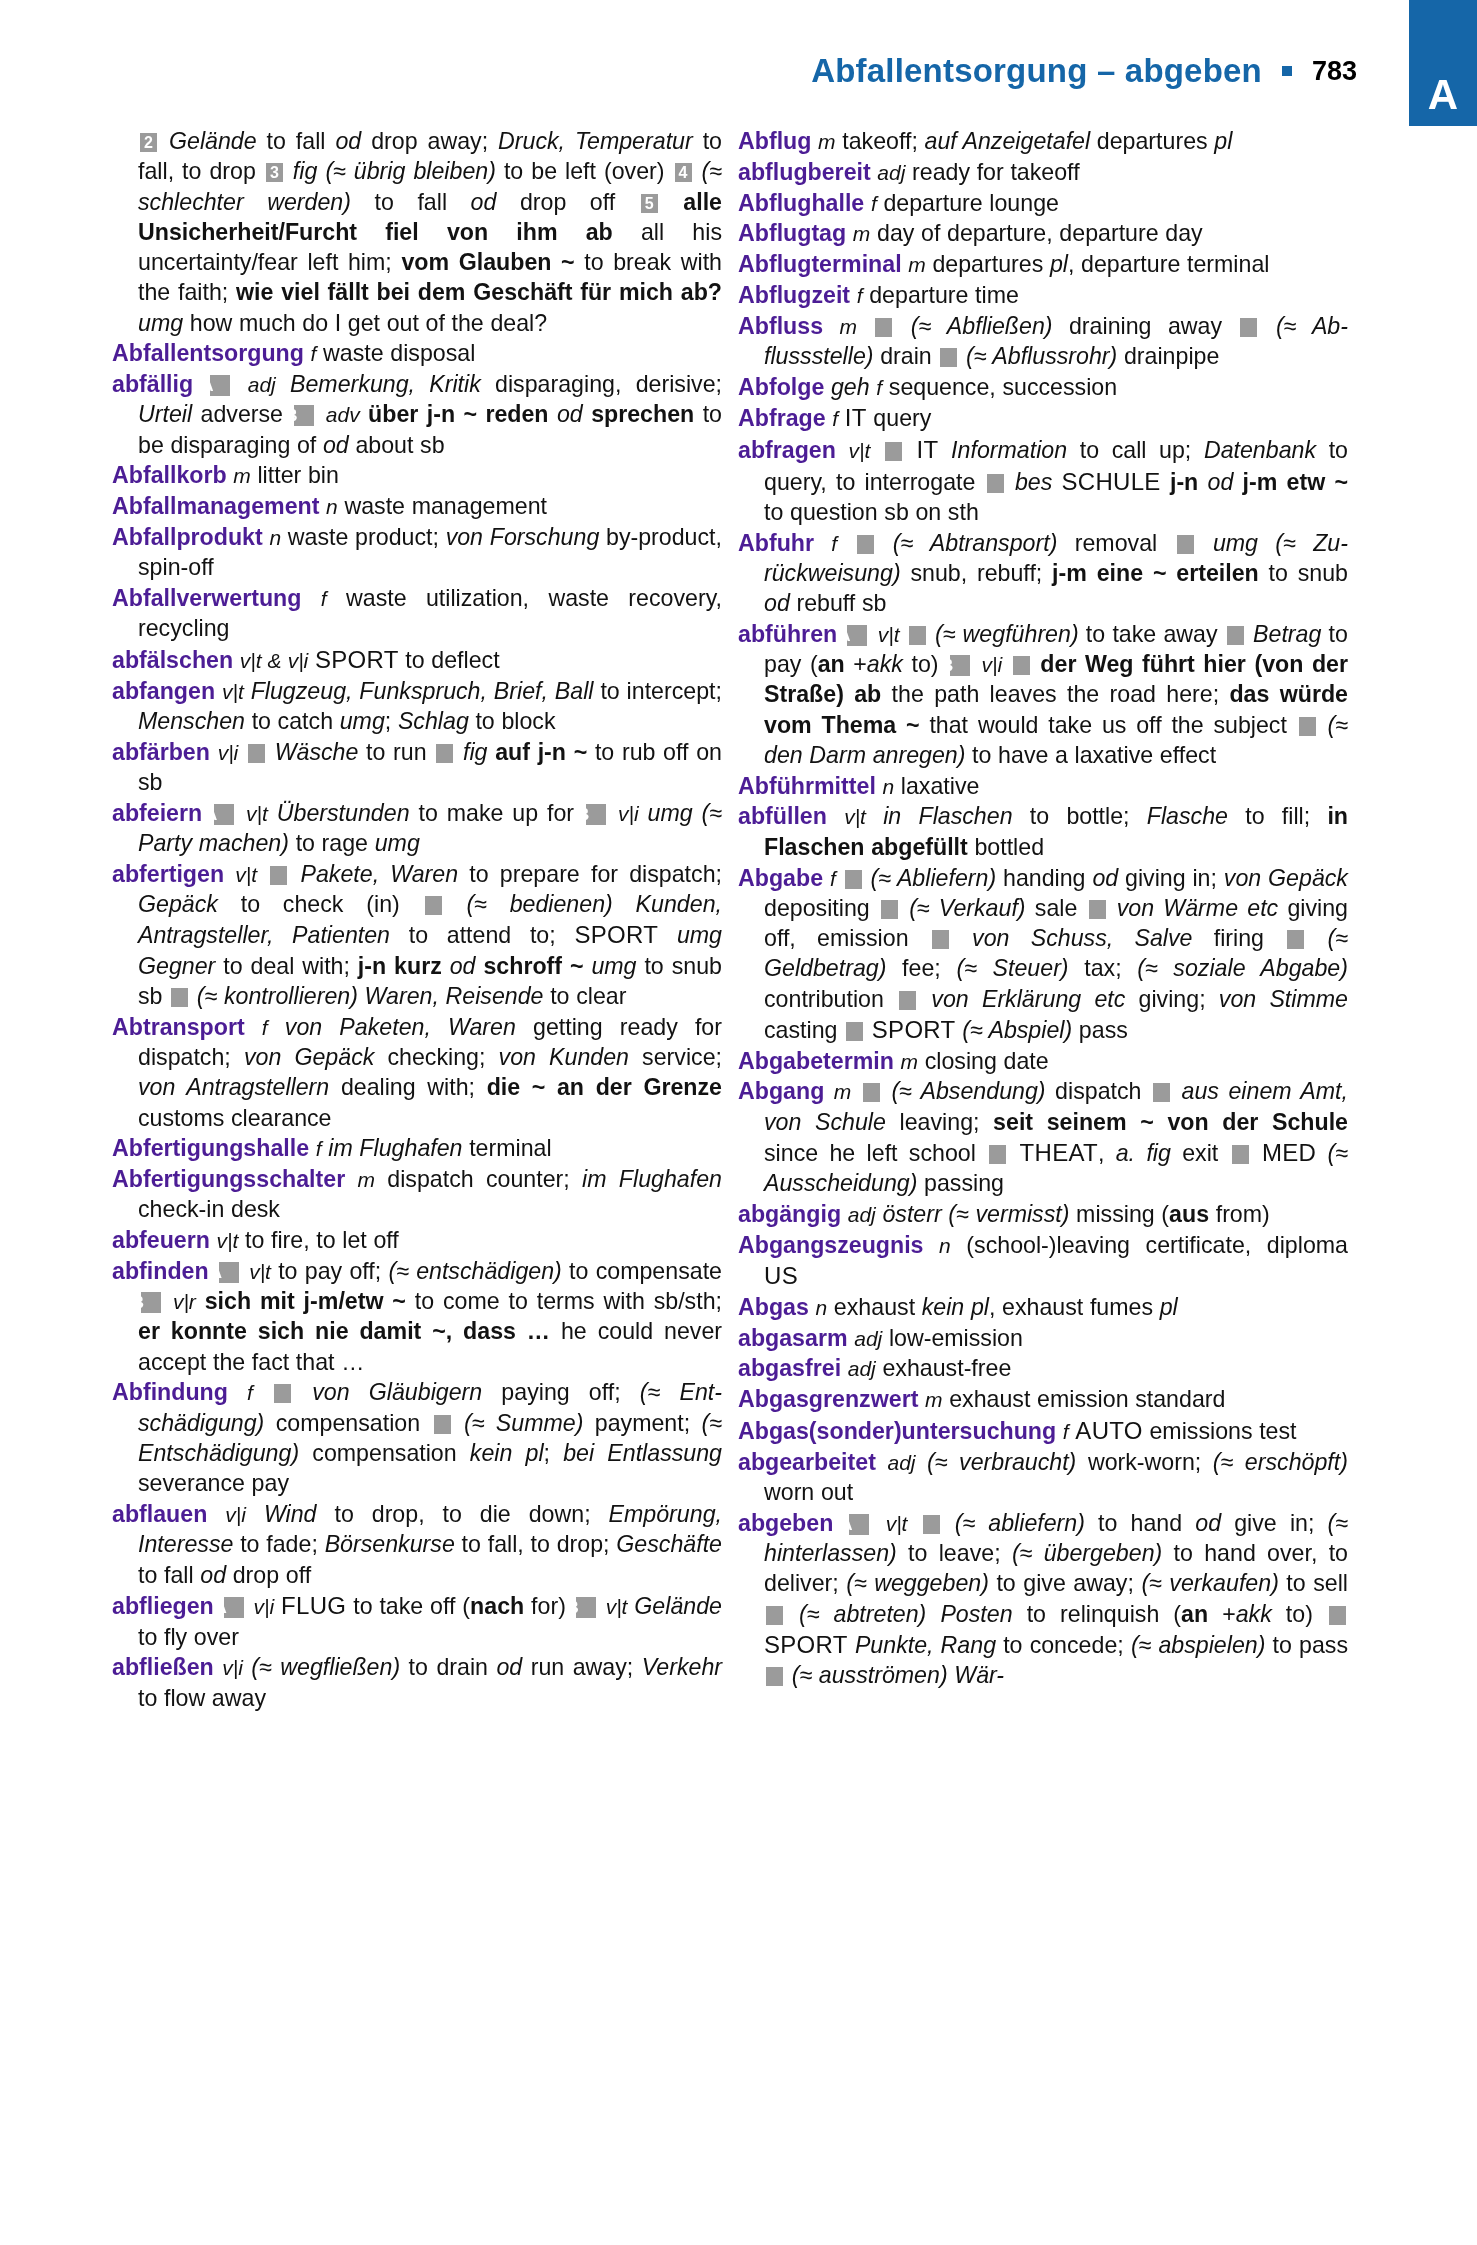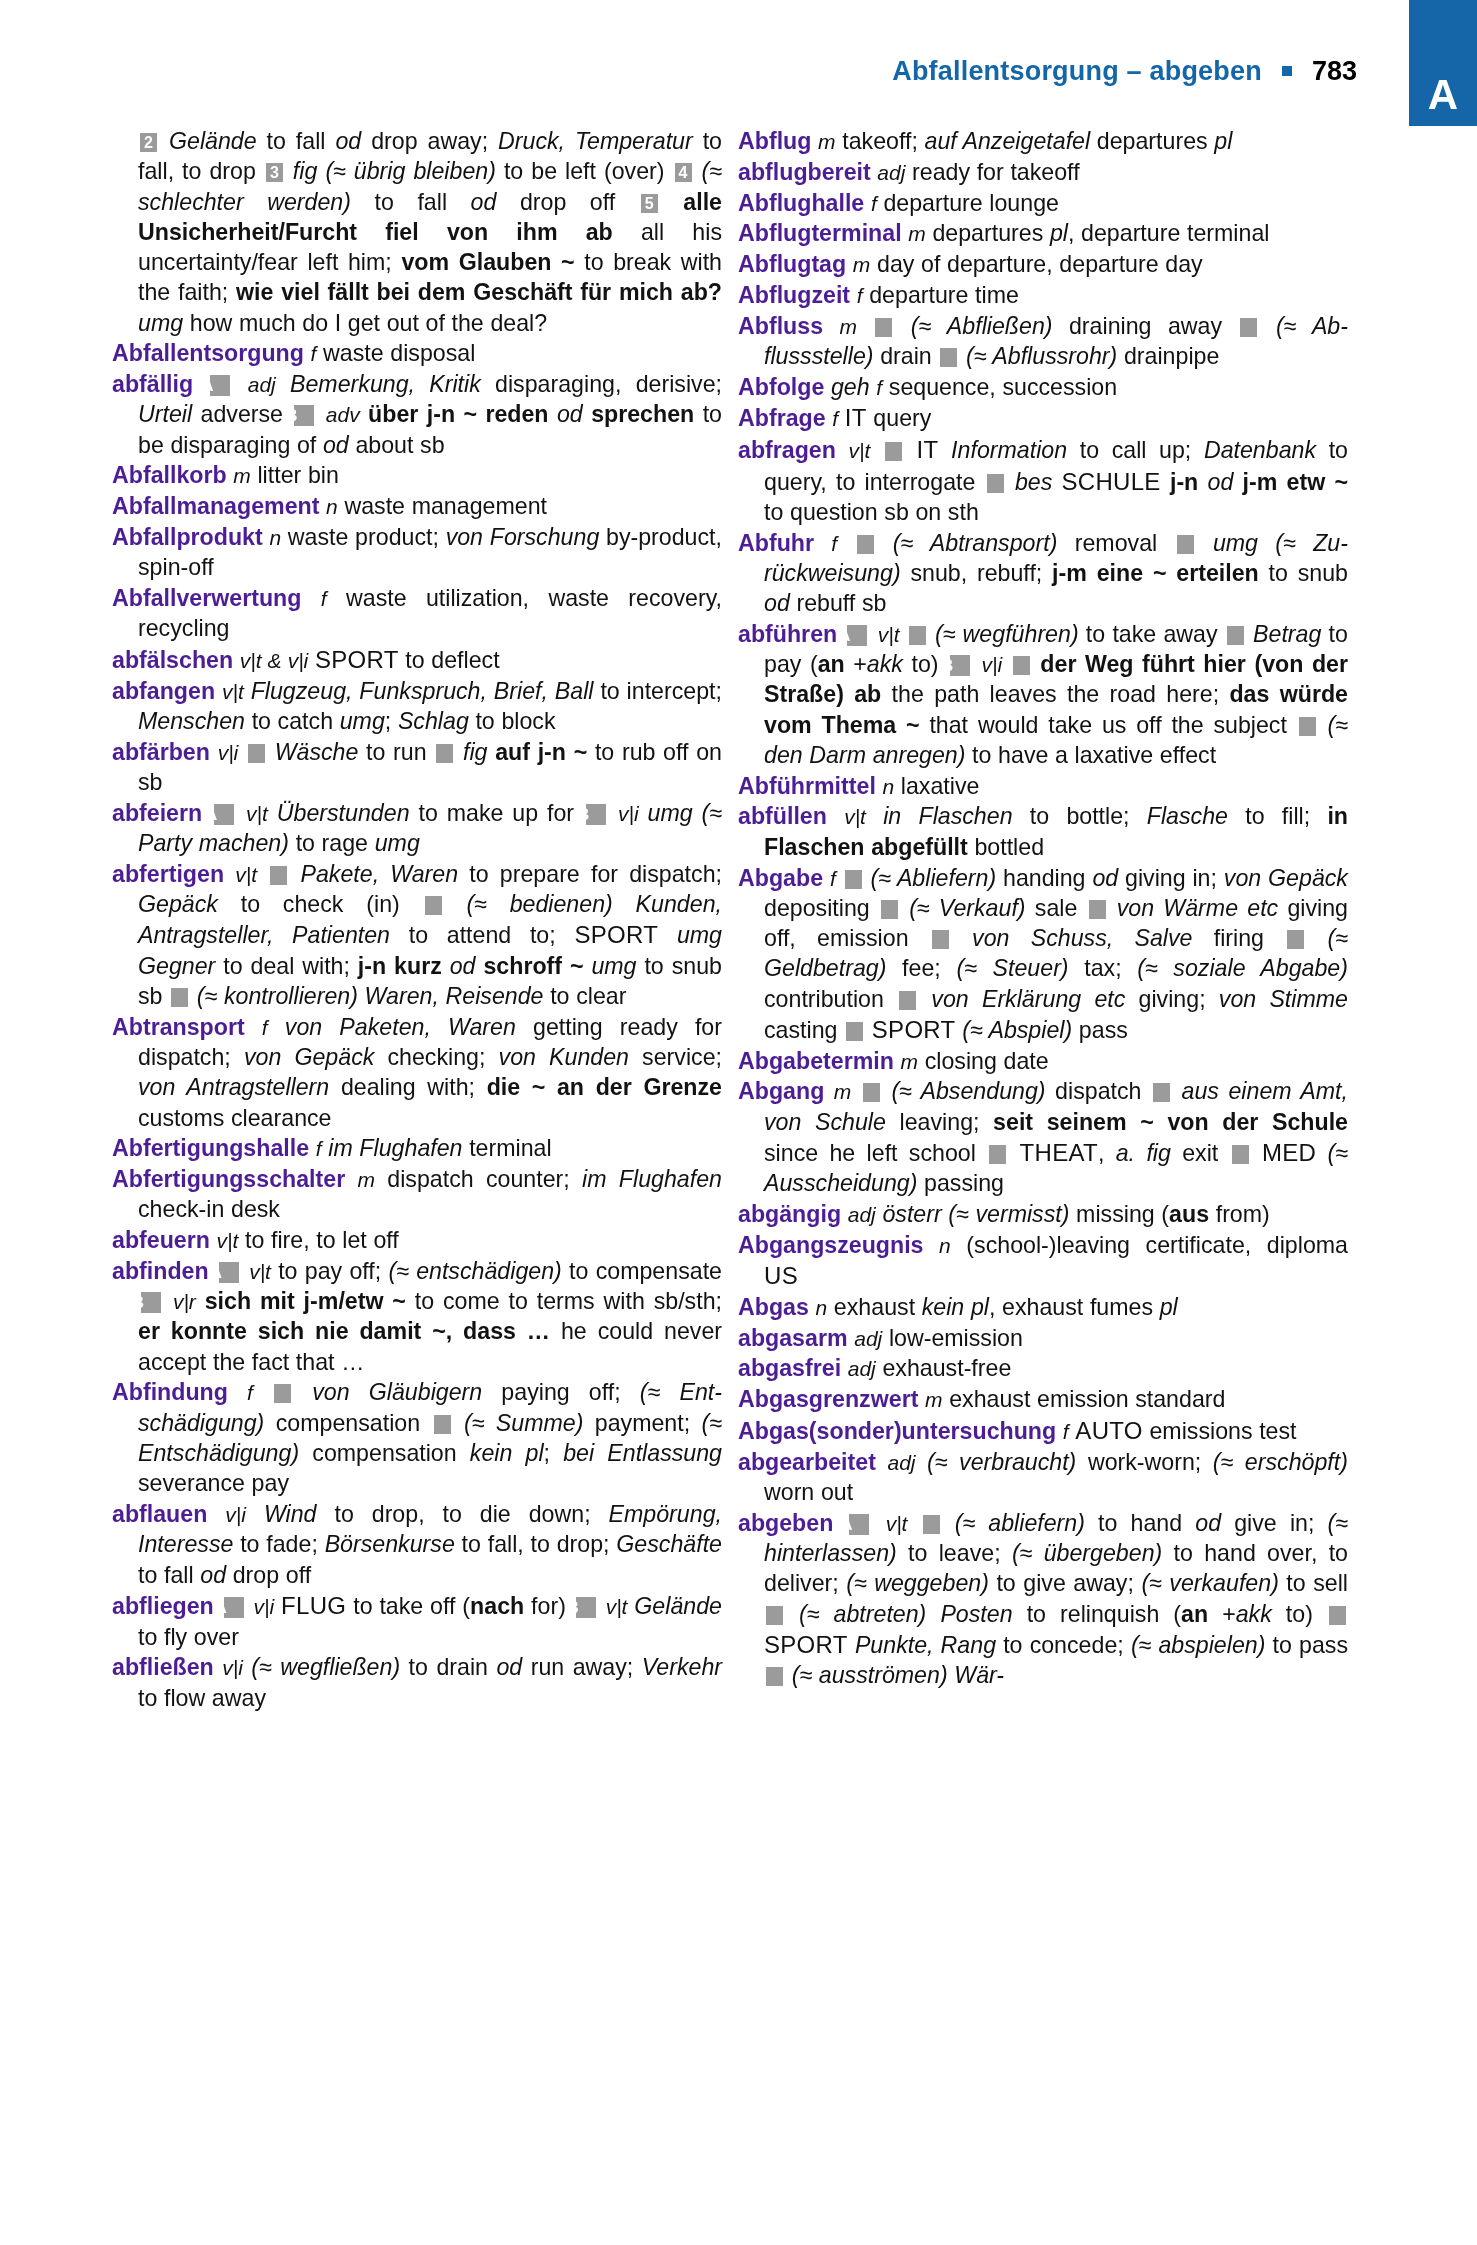--- a/index.html
+++ b/index.html
@@ -27,21 +27,21 @@
     left: 110px;
     right: 120px;
     height: 46px;
     display: flex;
     align-items: center;
     justify-content: flex-end;
     gap: 14px;
   }
   .runhead-title {
     color: #1566a8;
-    font-size: 27px;
+    font-size: 33px;
     font-weight: bold;
     letter-spacing: .2px;
     white-space: nowrap;
   }
   .runhead-sq {
     width: 10px;
     height: 10px;
     background: #1566a8;
     display: inline-block;
     margin: 0 6px;
@@ -187,22 +187,22 @@
         <p class="entry"><span class="hw">abfinden</span> <span class="lt">A</span> <span class="gram">v|t</span> to pay off; <span class="paren">(≈ entschädigen)</span> to compensate <span class="lt">B</span> <span class="gram">v|r</span> <span class="en-b">sich mit j-m/etw ~</span> to come to terms with sb/sth; <span class="en-b">er konnte sich nie damit ~, dass …</span> he could never accept the fact that …</p>
         <p class="entry"><span class="hw">Abfindung</span> <span class="gram">f</span> <span class="num">1</span> <span class="de">von Gläubigern</span> paying off; <span class="paren">(≈ Ent­schädigung)</span> compensation <span class="num">2</span> <span class="paren">(≈ Summe)</span> pay­ment; <span class="paren">(≈ Entschädigung)</span> compensation <span class="de">kein pl</span>; <span class="de">bei Entlassung</span> severance pay</p>
         <p class="entry"><span class="hw">abflauen</span> <span class="gram">v|i</span> <span class="de">Wind</span> to drop, to die down; <span class="de">Empö­rung, Interesse</span> to fade; <span class="de">Börsenkurse</span> to fall, to drop; <span class="de">Geschäfte</span> to fall <span class="de">od</span> drop off</p>
         <p class="entry"><span class="hw">abfliegen</span> <span class="lt">A</span> <span class="gram">v|i</span> <span class="sc">FLUG</span> to take off (<span class="en-b">nach</span> for) <span class="lt">B</span> <span class="gram">v|t</span> <span class="de">Gelände</span> to fly over</p>
         <p class="entry"><span class="hw">abfließen</span> <span class="gram">v|i</span> <span class="paren">(≈ wegfließen)</span> to drain <span class="de">od</span> run away; <span class="de">Verkehr</span> to flow away</p>
       </div>
     <div class="col" id="col-right">
         <p class="entry"><span class="hw">Abflug</span> <span class="gram">m</span> takeoff; <span class="de">auf Anzeigetafel</span> departures <span class="de">pl</span></p>
         <p class="entry"><span class="hw">abflugbereit</span> <span class="gram">adj</span> ready for takeoff</p>
         <p class="entry"><span class="hw">Abflughalle</span> <span class="gram">f</span> departure lounge</p>
+        <p class="entry"><span class="hw">Abflugtag</span> <span class="gram">m</span> day of departure, departure day</p>
         <p class="entry"><span class="hw">Abflugterminal</span> <span class="gram">m</span> departures <span class="de">pl</span>, departure terminal</p>
-        <p class="entry"><span class="hw">Abflugtag</span> <span class="gram">m</span> day of departure, departure day</p>
         <p class="entry"><span class="hw">Abflugzeit</span> <span class="gram">f</span> departure time</p>
         <p class="entry"><span class="hw">Abfluss</span> <span class="gram">m</span> <span class="num">1</span> <span class="paren">(≈ Abfließen)</span> draining away <span class="num">2</span> <span class="paren">(≈ Ab­flussstelle)</span> drain <span class="num">3</span> <span class="paren">(≈ Abflussrohr)</span> drainpipe</p>
         <p class="entry"><span class="hw">Abfolge</span> <span class="de">geh</span> <span class="gram">f</span> sequence, succession</p>
         <p class="entry"><span class="hw">Abfrage</span> <span class="gram">f</span> <span class="sc">IT</span> query</p>
         <p class="entry"><span class="hw">abfragen</span> <span class="gram">v|t</span> <span class="num">1</span> <span class="sc">IT</span> <span class="de">Information</span> to call up; <span class="de">Datenbank</span> to query, to interrogate <span class="num">2</span> <span class="de">bes</span> <span class="sc">SCHULE</span> <span class="en-b">j-n</span> <span class="de">od</span> <span class="en-b">j-m etw ~</span> to question sb on sth</p>
         <p class="entry"><span class="hw">Abfuhr</span> <span class="gram">f</span> <span class="num">1</span> <span class="paren">(≈ Abtransport)</span> removal <span class="num">2</span> <span class="de">umg</span> <span class="paren">(≈ Zu­rückweisung)</span> snub, rebuff; <span class="en-b">j-m eine ~ erteilen</span> to snub <span class="de">od</span> rebuff sb</p>
         <p class="entry"><span class="hw">abführen</span> <span class="lt">A</span> <span class="gram">v|t</span> <span class="num">1</span> <span class="paren">(≈ wegführen)</span> to take away <span class="num">2</span> <span class="de">Betrag</span> to pay (<span class="en-b">an</span> +<span class="de">akk</span> to) <span class="lt">B</span> <span class="gram">v|i</span> <span class="num">1</span> <span class="en-b">der Weg führt hier (von der Straße) ab</span> the path leaves the road here; <span class="en-b">das würde vom Thema ~</span> that would take us off the subject <span class="num">2</span> <span class="paren">(≈ den Darm an­regen)</span> to have a laxative effect</p>
         <p class="entry"><span class="hw">Abführmittel</span> <span class="gram">n</span> laxative</p>
         <p class="entry"><span class="hw">abfüllen</span> <span class="gram">v|t</span> <span class="de">in Flaschen</span> to bottle; <span class="de">Flasche</span> to fill; <span class="en-b">in Flaschen abgefüllt</span> bottled</p>
         <p class="entry"><span class="hw">Abgabe</span> <span class="gram">f</span> <span class="num">1</span> <span class="paren">(≈ Abliefern)</span> handing <span class="de">od</span> giving in; <span class="de">von Gepäck</span> depositing <span class="num">2</span> <span class="paren">(≈ Verkauf)</span> sale <span class="num">3</span> <span class="de">von Wärme etc</span> giving off, emission <span class="num">4</span> <span class="de">von Schuss, Salve</span> firing <span class="num">5</span> <span class="paren">(≈ Geldbetrag)</span> fee; <span class="paren">(≈ Steuer)</span> tax; <span class="paren">(≈ soziale Abga­be)</span> contribution <span class="num">6</span> <span class="de">von Erklärung etc</span> giving; <span class="de">von Stimme</span> casting <span class="num">7</span> <span class="sc">SPORT</span> <span class="paren">(≈ Abspiel)</span> pass</p>

